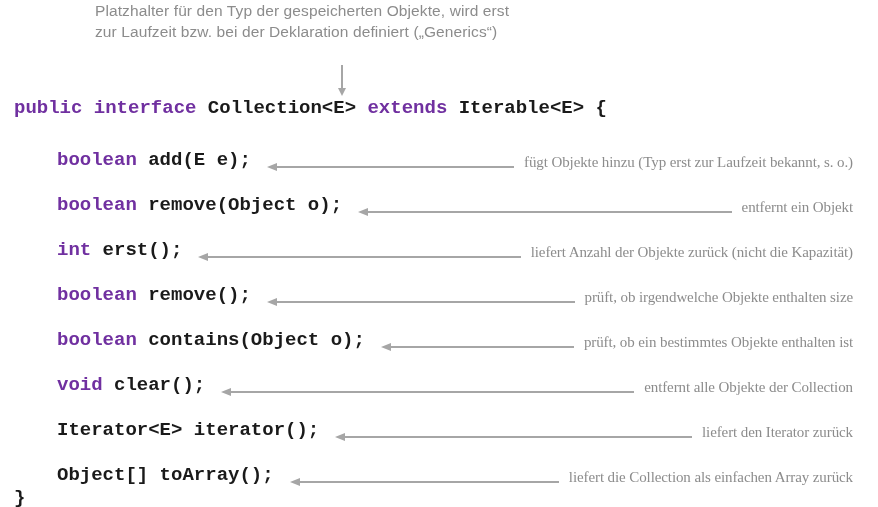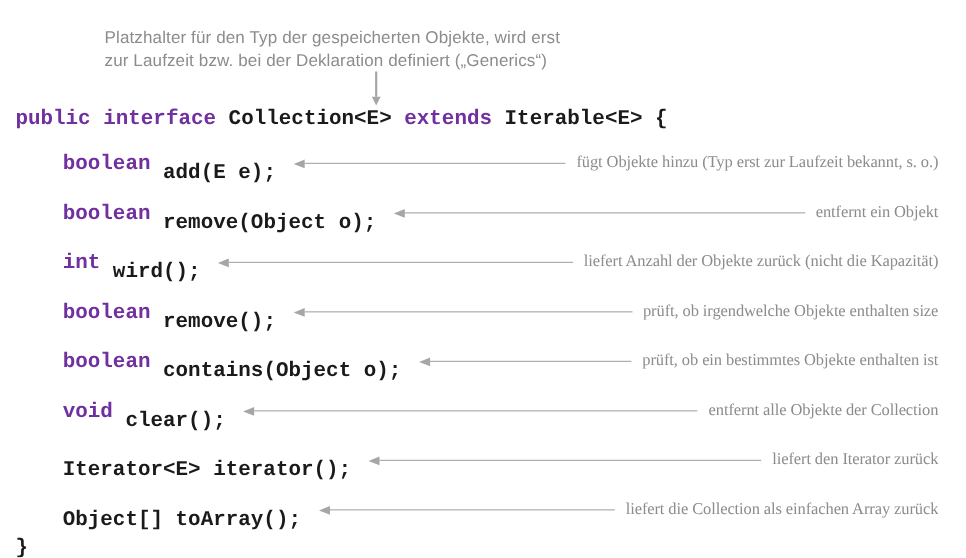--- a/index.html
+++ b/index.html
@@ -9,21 +9,21 @@
     height: 507px;
     background: #ffffff;
     overflow: hidden;
     font-family: "Liberation Sans", sans-serif;
   }
 
   
   .top-note {
     position: absolute;
     left: 95px;
-    top: 24px;
+    top: 0;
     font-size: 15.5px;
     line-height: 21px;
     color: #8c8c8c;
     letter-spacing: 0.1px;
     white-space: nowrap;
   }
 
   
   .down-arrow {
     position: absolute;
@@ -64,21 +64,21 @@
   .code .kw { color: #7030A0; }
   .decl {
     height: 36px;
     display: flex;
     align-items: center;
   }
   .decl span { white-space: pre; }
 
   .method-row {
     display: flex;
-    align-items: center;
+    align-items: flex-end;
     height: 45px;
     padding-left: 43px;
   }
   .method-row .mkw { white-space: pre; }
   .method-row .mkw:not(:empty) { margin-right: 11.4px; }
   .method-row .sig { white-space: pre; margin-top: 16px; }
 
   
   .h-arrow {
     flex: 1;
@@ -156,21 +156,21 @@
       <span class="sig">remove(Object o);</span>
       <span class="h-arrow">
           <span class="head"></span>
           <span class="shaft"></span>
         </span>
       <span class="note">entfernt ein Objekt</span>
     </div>
 
     <div class="method-row">
       <span class="kw mkw">int</span>
-      <span class="sig">wird();</span>
+      <span class="sig">erst();</span>
       <span class="h-arrow">
           <span class="head"></span>
           <span class="shaft"></span>
         </span>
       <span class="note">liefert Anzahl der Objekte zurück (nicht die Kapazität)</span>
     </div>
 
     <div class="method-row">
       <span class="kw mkw">boolean</span>
       <span class="sig">remove();</span>

